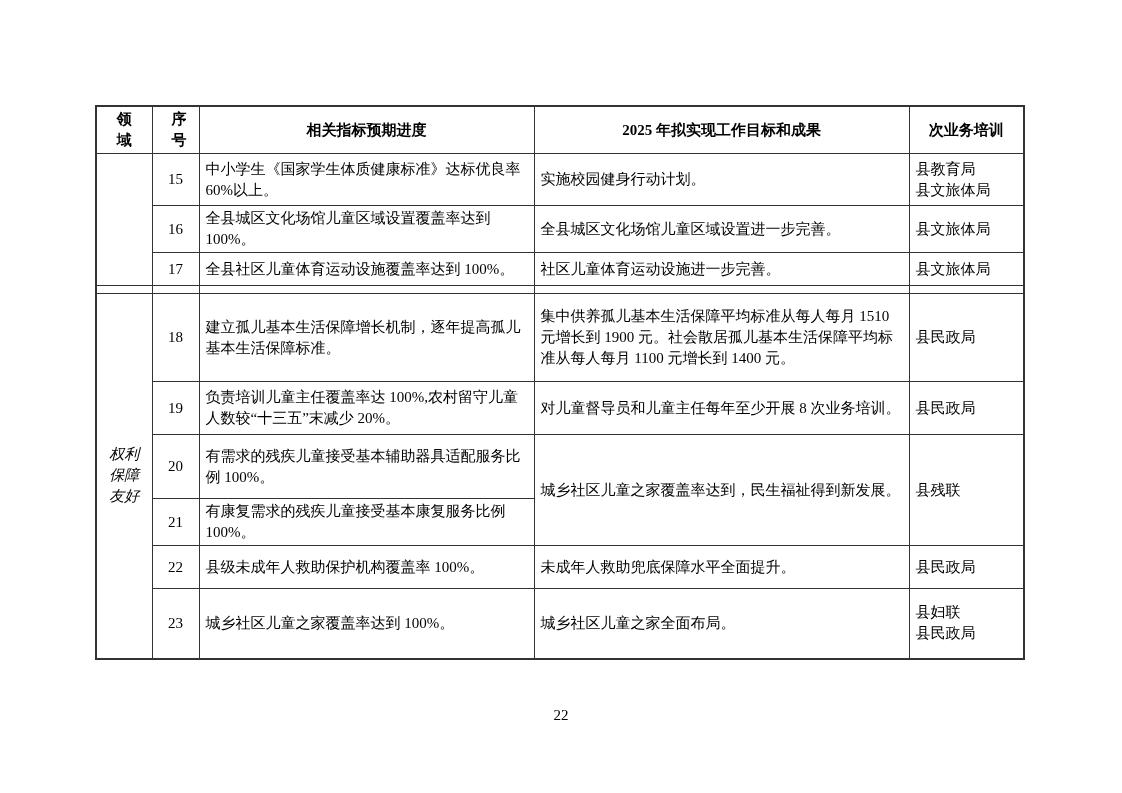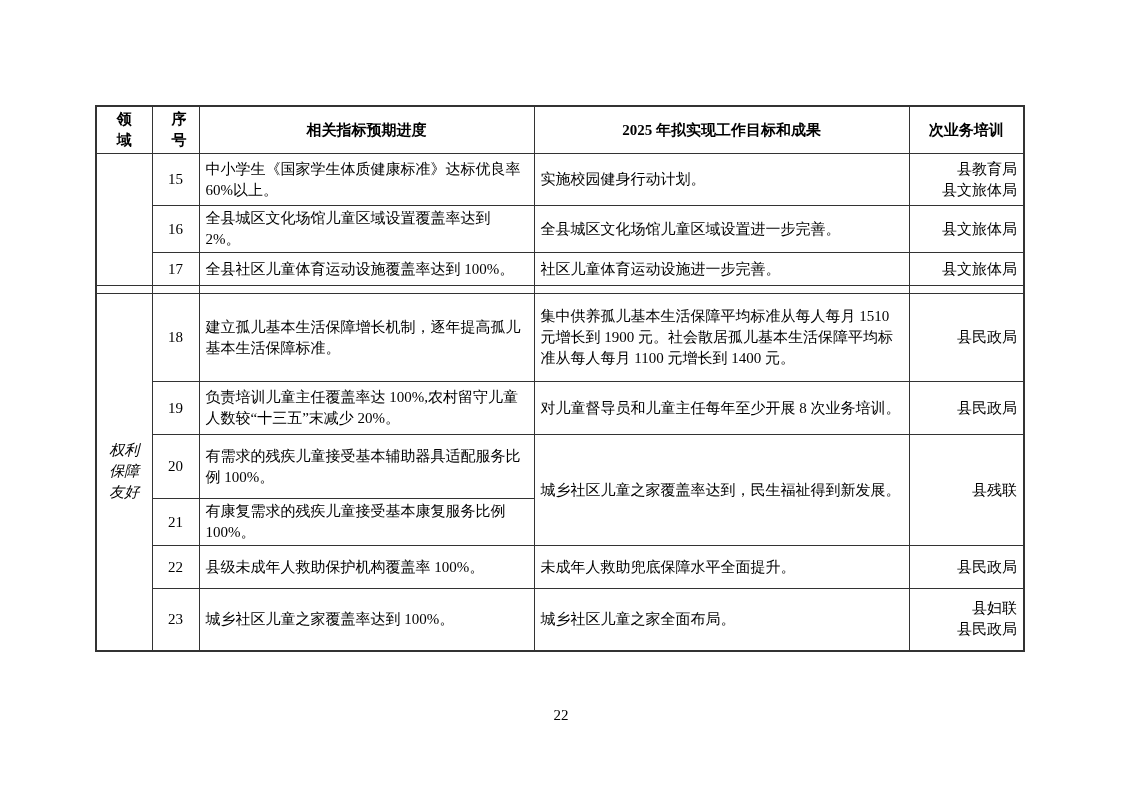--- a/index.html
+++ b/index.html
@@ -48,21 +48,21 @@
   td.num-col {
     text-align: center;
     padding: 2px 2px;
     margin-left: 38px;
   }
   td.ind-col, td.tgt-col {
     text-align: left;
     padding: 2px 5px 2px 8px;
   }
   td.unit-col {
-    text-align: right;
+    text-align: left;
     padding: 2px 3px;
     margin-left: 48px;
   }
   tr.spacer-row td {
     padding: 0;
     height: 7px;
     line-height: 0;
     font-size: 0;
   }
   .page-number {
@@ -101,21 +101,21 @@
     <tr style="height:52px">
       <td class="domain-col" rowspan="3"></td>
       <td class="num-col">15</td>
       <td class="ind-col">中小学生《国家学生体质健康标准》达标优良率 60%以上。</td>
       <td class="tgt-col">实施校园健身行动计划。</td>
       <td class="unit-col">县教育局
 县文旅体局</td>
     </tr>
     <tr style="height:44px">
       <td class="num-col">16</td>
-      <td class="ind-col">全县城区文化场馆儿童区域设置覆盖率达到 2%。</td>
+      <td class="ind-col">全县城区文化场馆儿童区域设置覆盖率达到 100%。</td>
       <td class="tgt-col">全县城区文化场馆儿童区域设置进一步完善。</td>
       <td class="unit-col">县文旅体局</td>
     </tr>
     <tr style="height:33px">
       <td class="num-col">17</td>
       <td class="ind-col">全县社区儿童体育运动设施覆盖率达到 100%。</td>
       <td class="tgt-col">社区儿童体育运动设施进一步完善。</td>
       <td class="unit-col">县文旅体局</td>
     </tr>
 
@@ -151,21 +151,21 @@
     <tr style="height:43px">
       <td class="num-col">21</td>
       <td class="ind-col">有康复需求的残疾儿童接受基本康复服务比例 100%。</td>
     </tr>
     <tr style="height:43px">
       <td class="num-col">22</td>
       <td class="ind-col">县级未成年人救助保护机构覆盖率 100%。</td>
       <td class="tgt-col">未成年人救助兜底保障水平全面提升。</td>
       <td class="unit-col">县民政局</td>
     </tr>
-    <tr style="height:62px">
+    <tr style="height:70px">
       <td class="num-col">23</td>
       <td class="ind-col">城乡社区儿童之家覆盖率达到 100%。</td>
       <td class="tgt-col">城乡社区儿童之家全面布局。</td>
       <td class="unit-col">县妇联
 县民政局</td>
     </tr>
   </tbody>
     </table>
 
   <div class="page-number">22</div>

